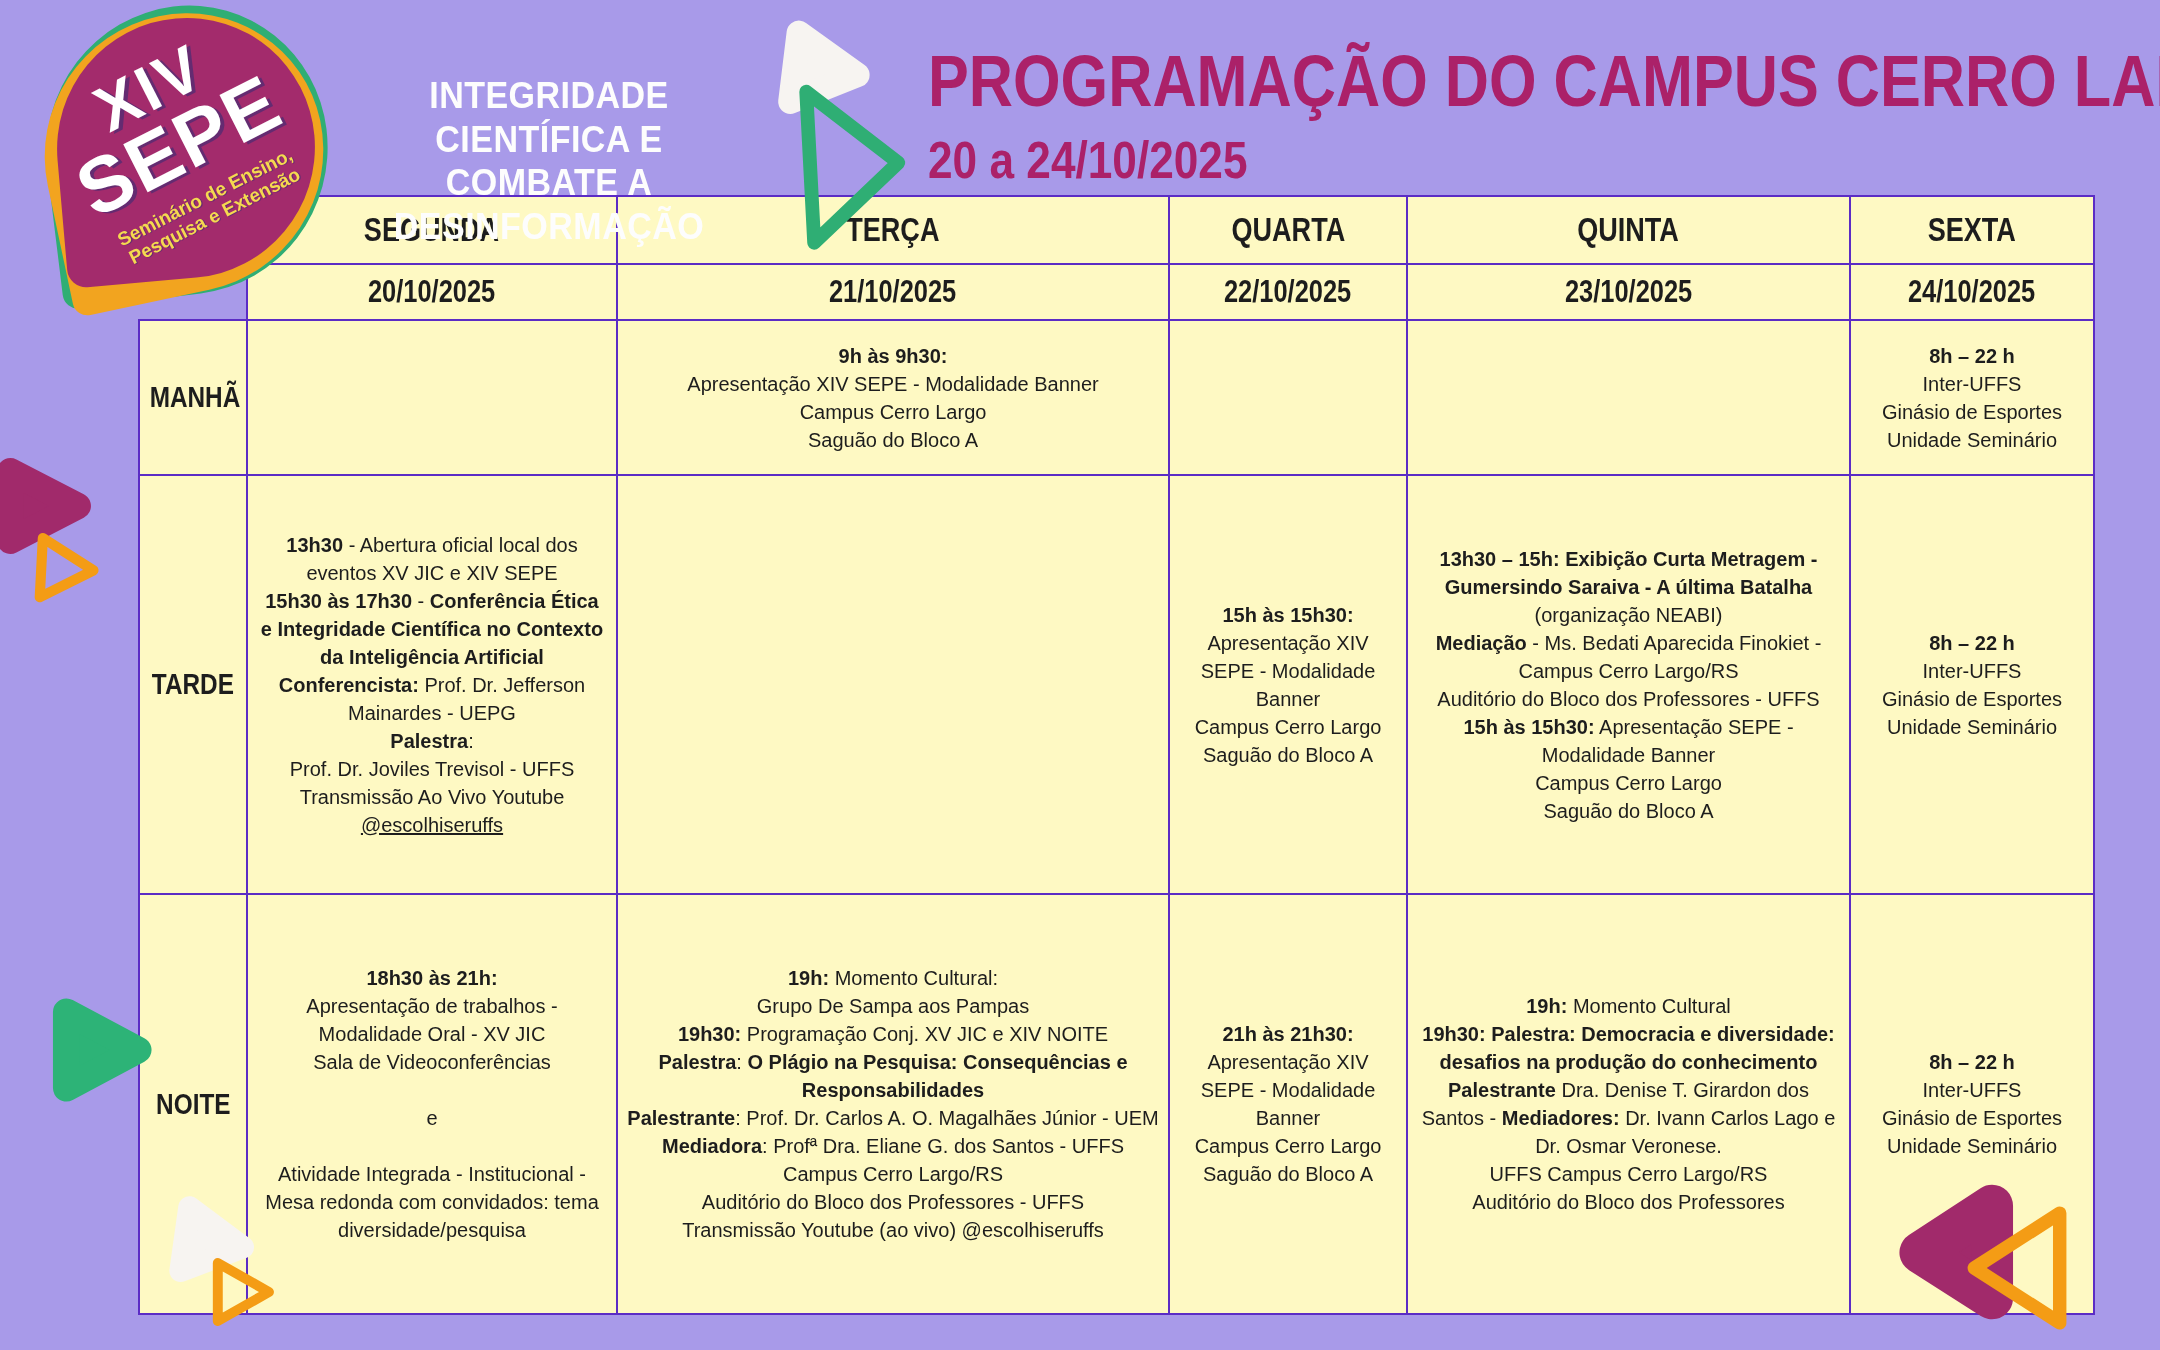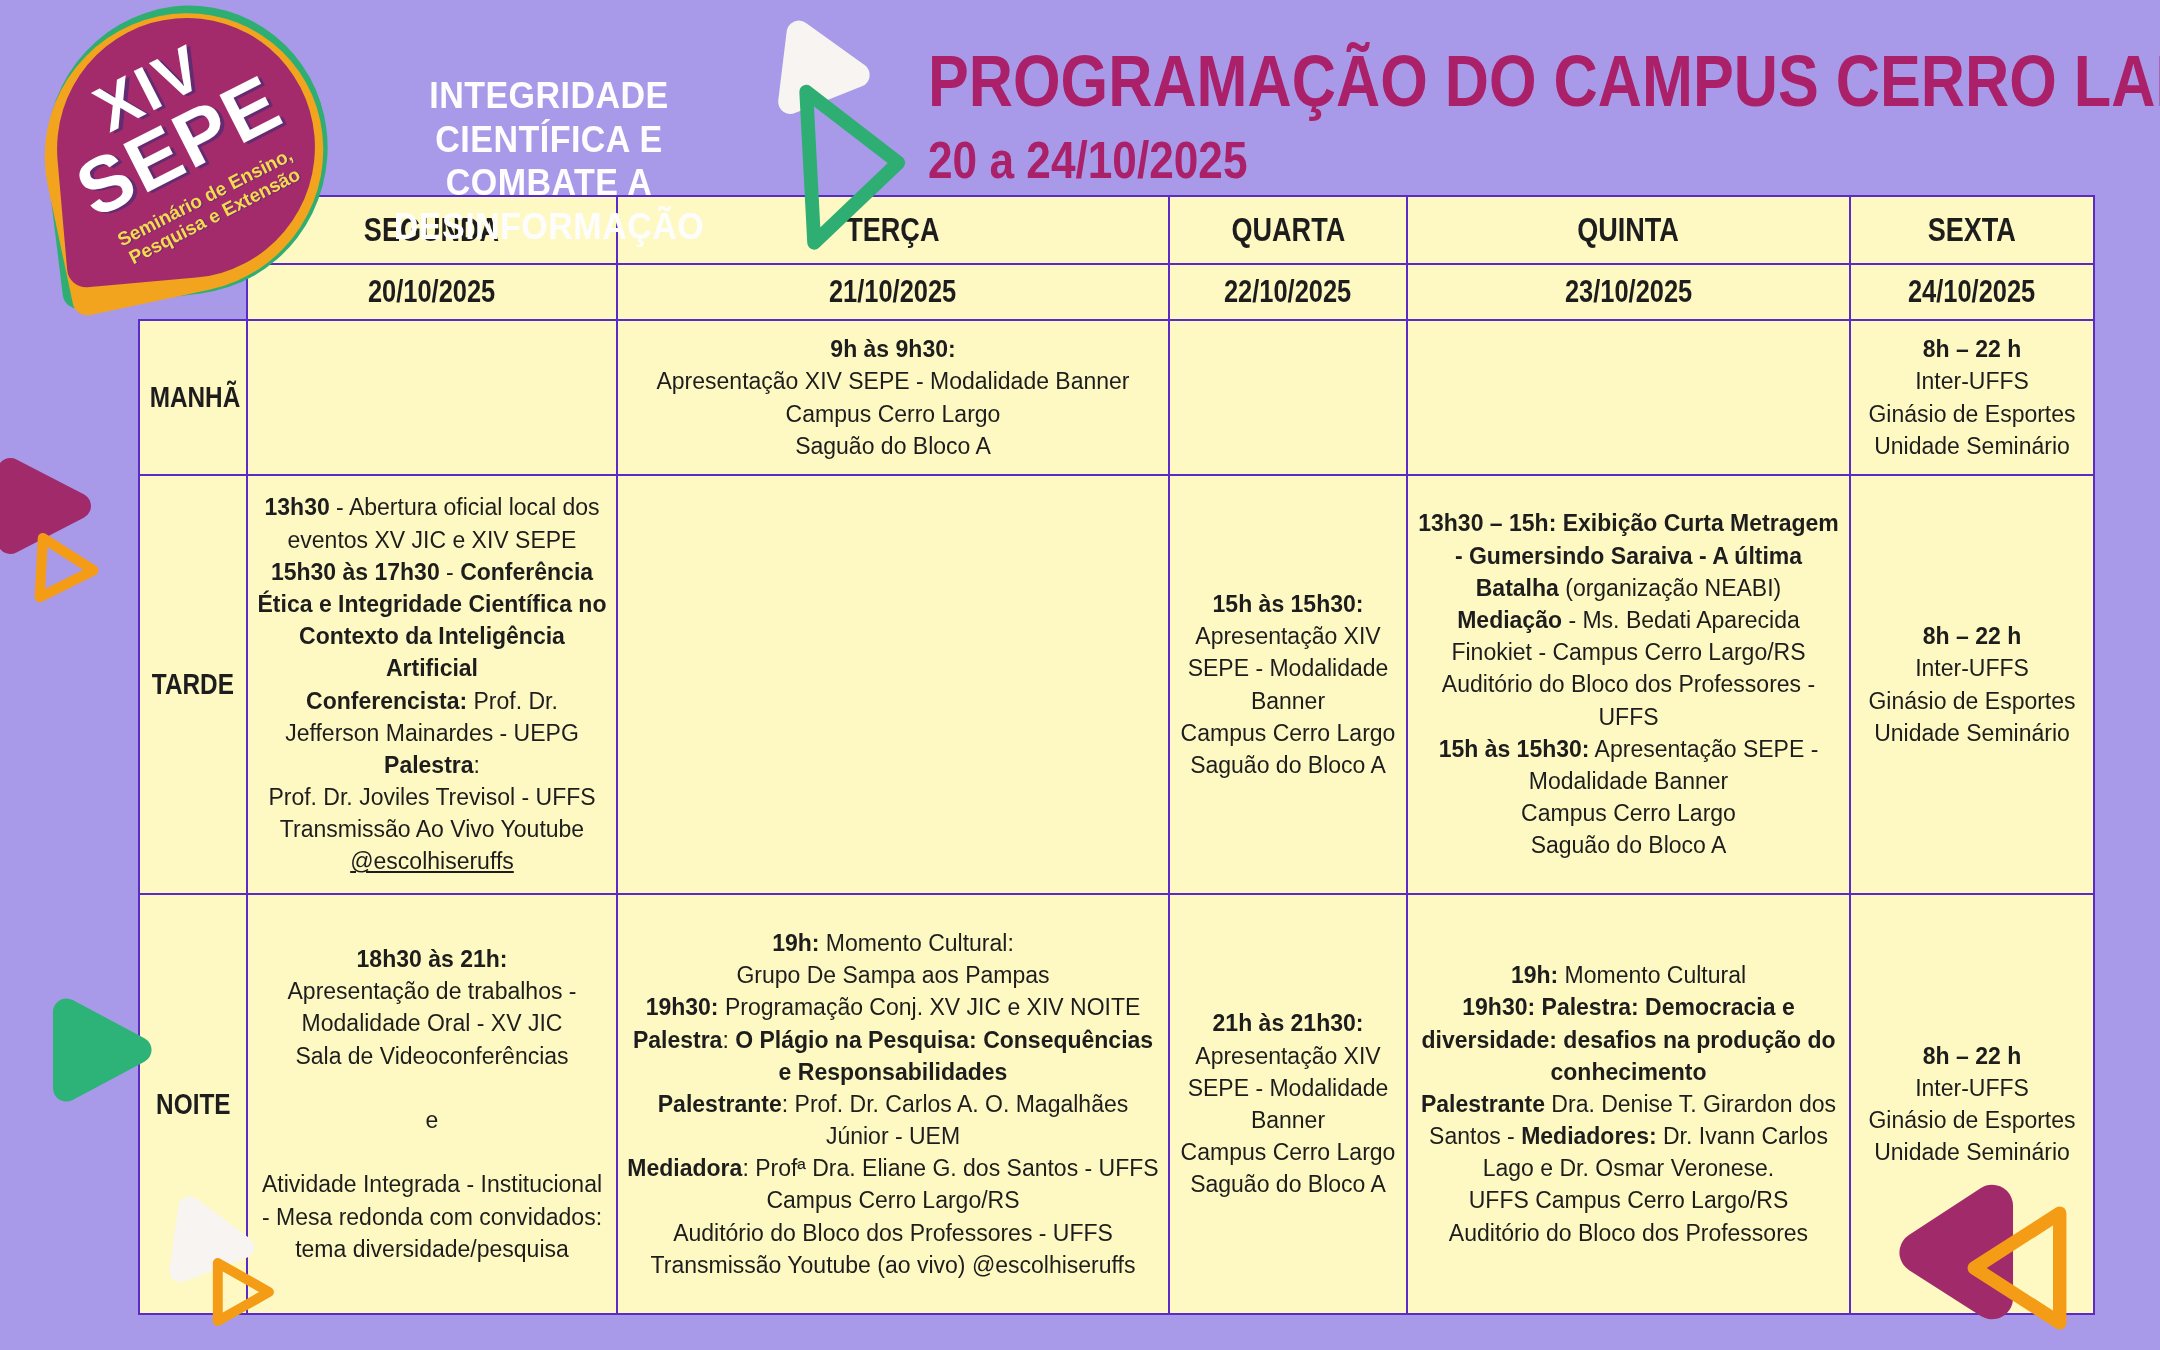--- a/index.html
+++ b/index.html
@@ -45,21 +45,21 @@
   table.sched{
     position:absolute;left:138px;top:195px;width:1955px;z-index:1;
     border-collapse:collapse;table-layout:fixed;
   }
   td{vertical-align:middle;text-align:center;}
   td.bordered{border:2px solid #5b2cc5;background:#fef9c3;}
   td.ghost{border:none;background:transparent;}
   .hdr span.cond{display:inline-block;transform:scaleX(.82);font-weight:800;font-size:33px;white-space:nowrap;}
   .date span.cond{display:inline-block;transform:scaleX(.82);font-weight:800;font-size:31px;white-space:nowrap;}
   .plabel span.cond{display:inline-block;transform:scaleX(.84);font-weight:800;font-size:29px;}
-  td.content{font-size:23px;line-height:1.4;padding:8px 9px;font-family:"Liberation Sans",sans-serif;}
+  td.content{font-size:20px;line-height:1.4;padding:8px 9px;font-family:"Liberation Sans",sans-serif;}
   td.narrowpad{padding-left:3px;padding-right:3px;text-align:center;}
   .line{min-height:1.1em;}
   .line .b{font-weight:700;}
   .line .u{text-decoration:underline;}
   
   .tri{position:absolute;z-index:5;}
   .t-white-top   {left:772px; top:20px;   width:106px; height:102px; transform:rotate(7deg);}
   .t-green-top   {left:790px; top:64px;   width:126px; height:202px; transform:rotate(-3deg);}
   .t-magenta-left{left:-8px;  top:452px;  width:102px; height:108px;}
   .t-orange-left {left:28px;  top:522px;  width:78px;  height:94px;  transform:rotate(3deg);}

